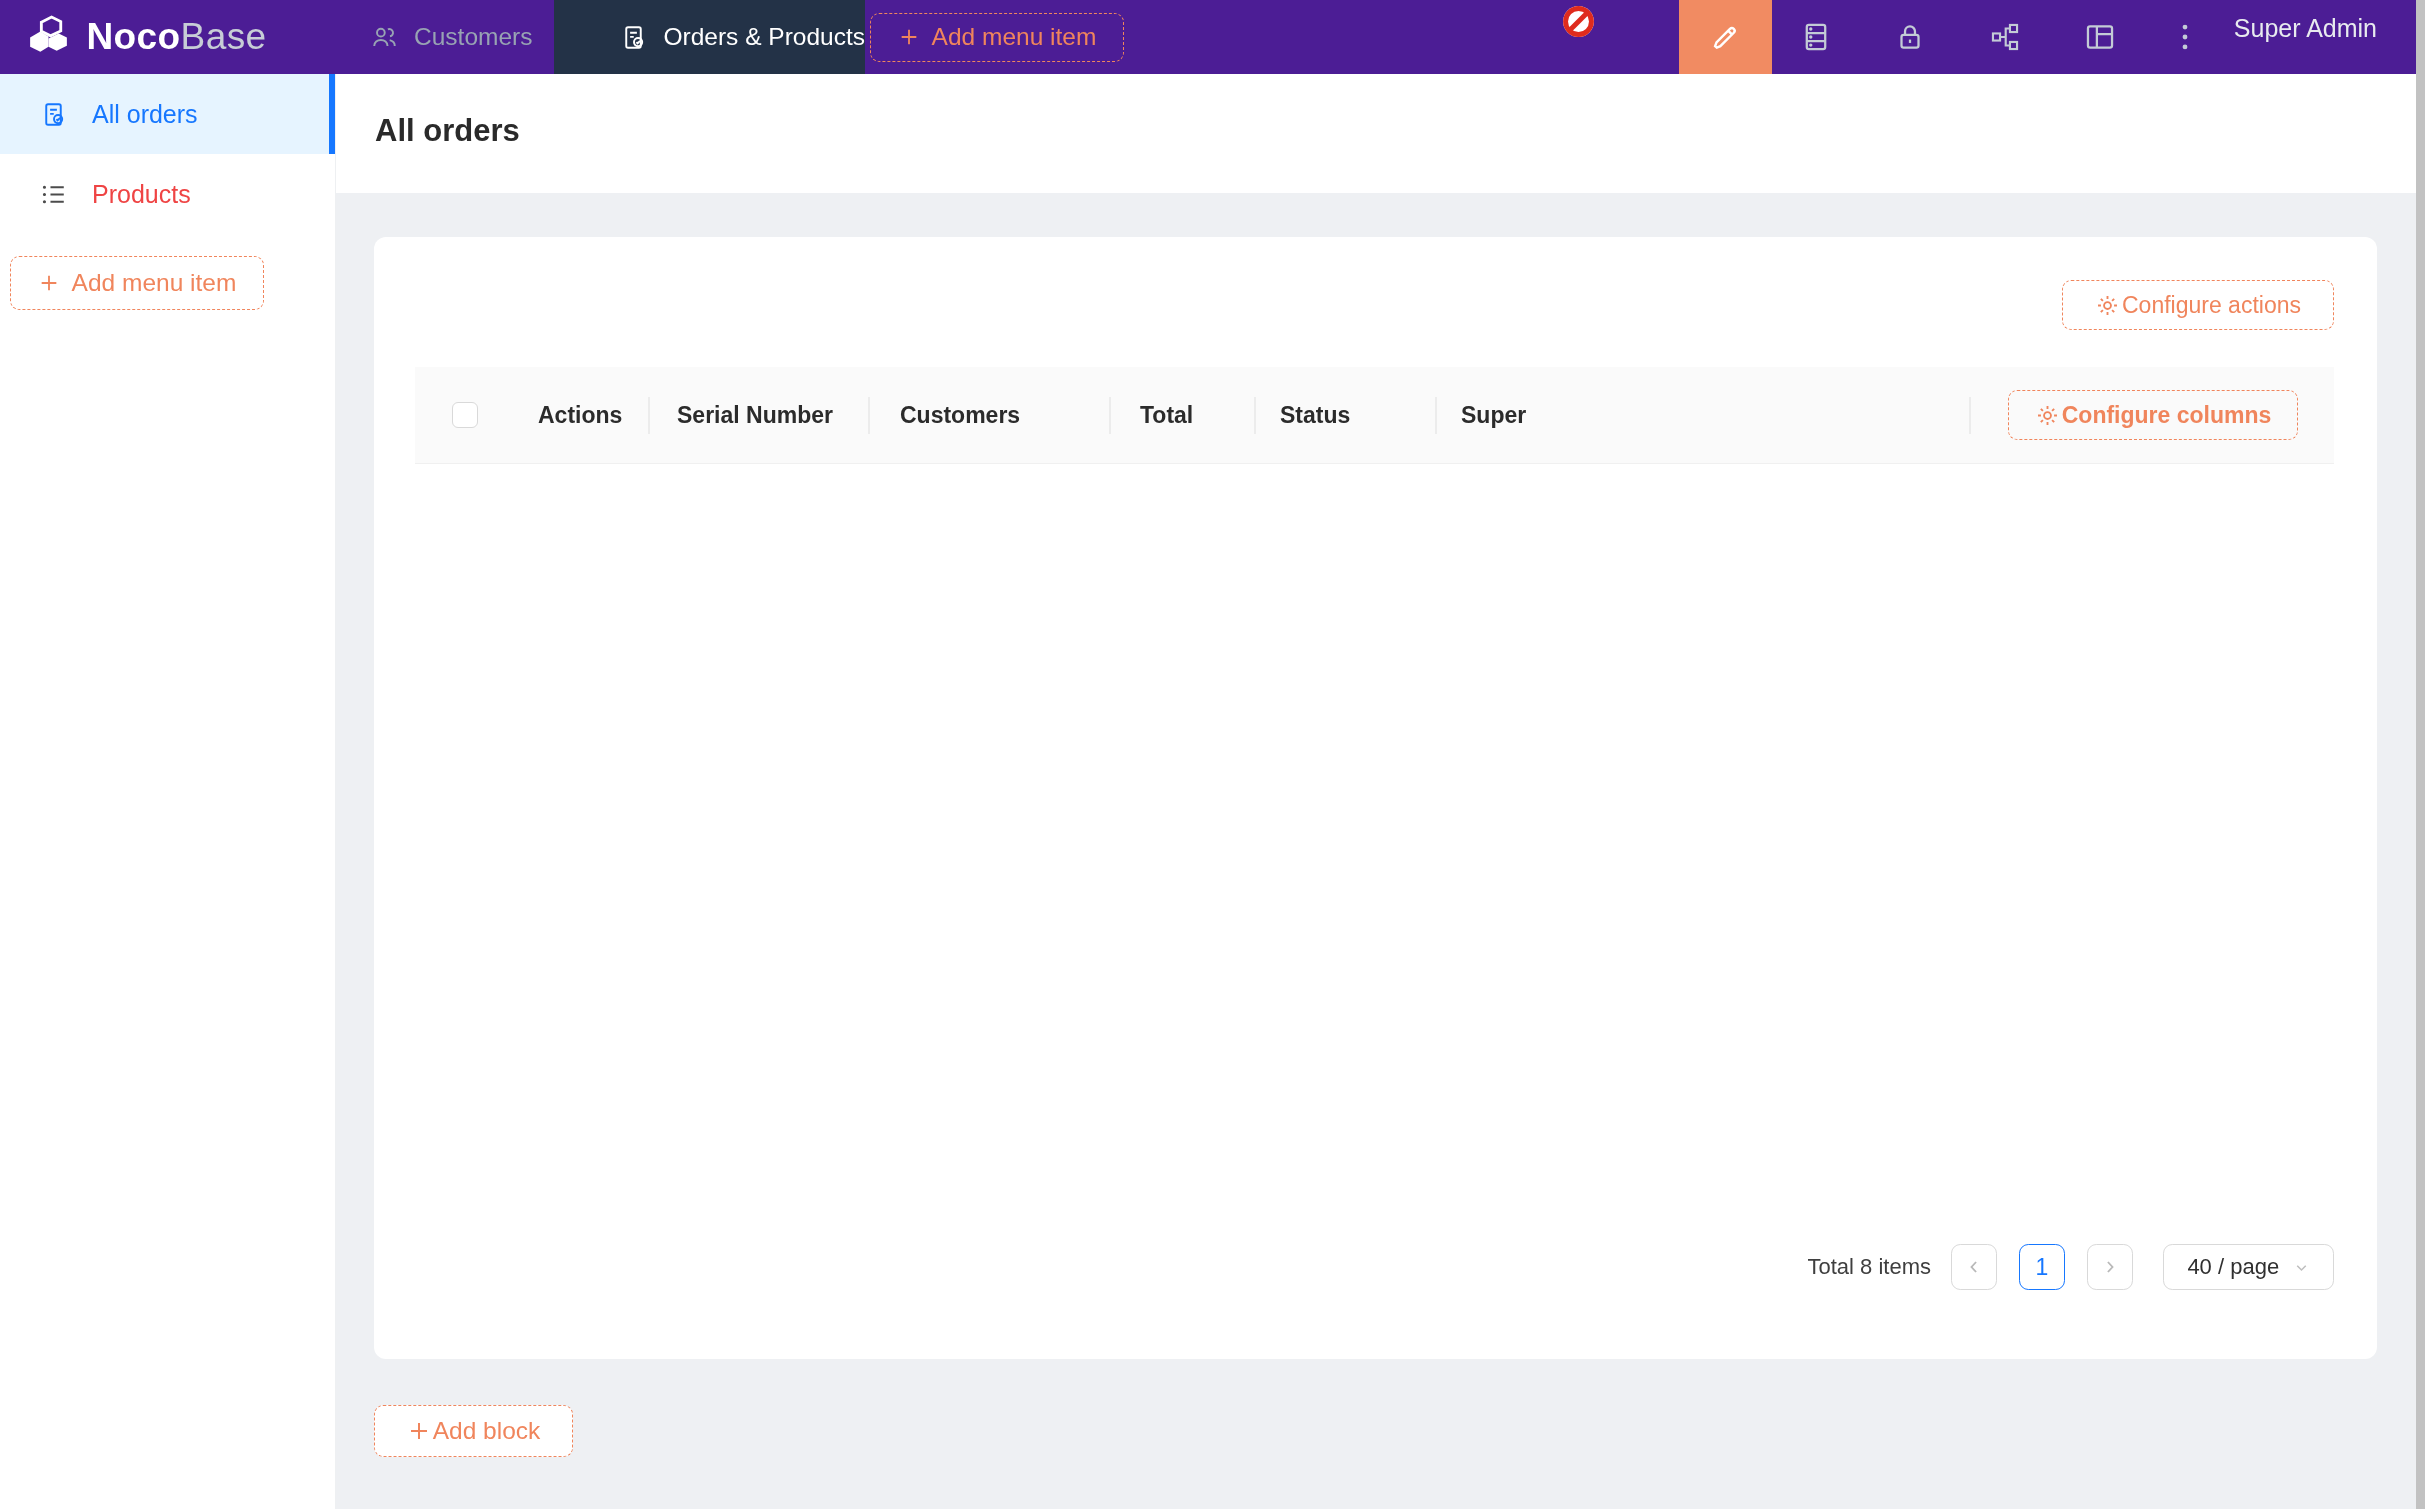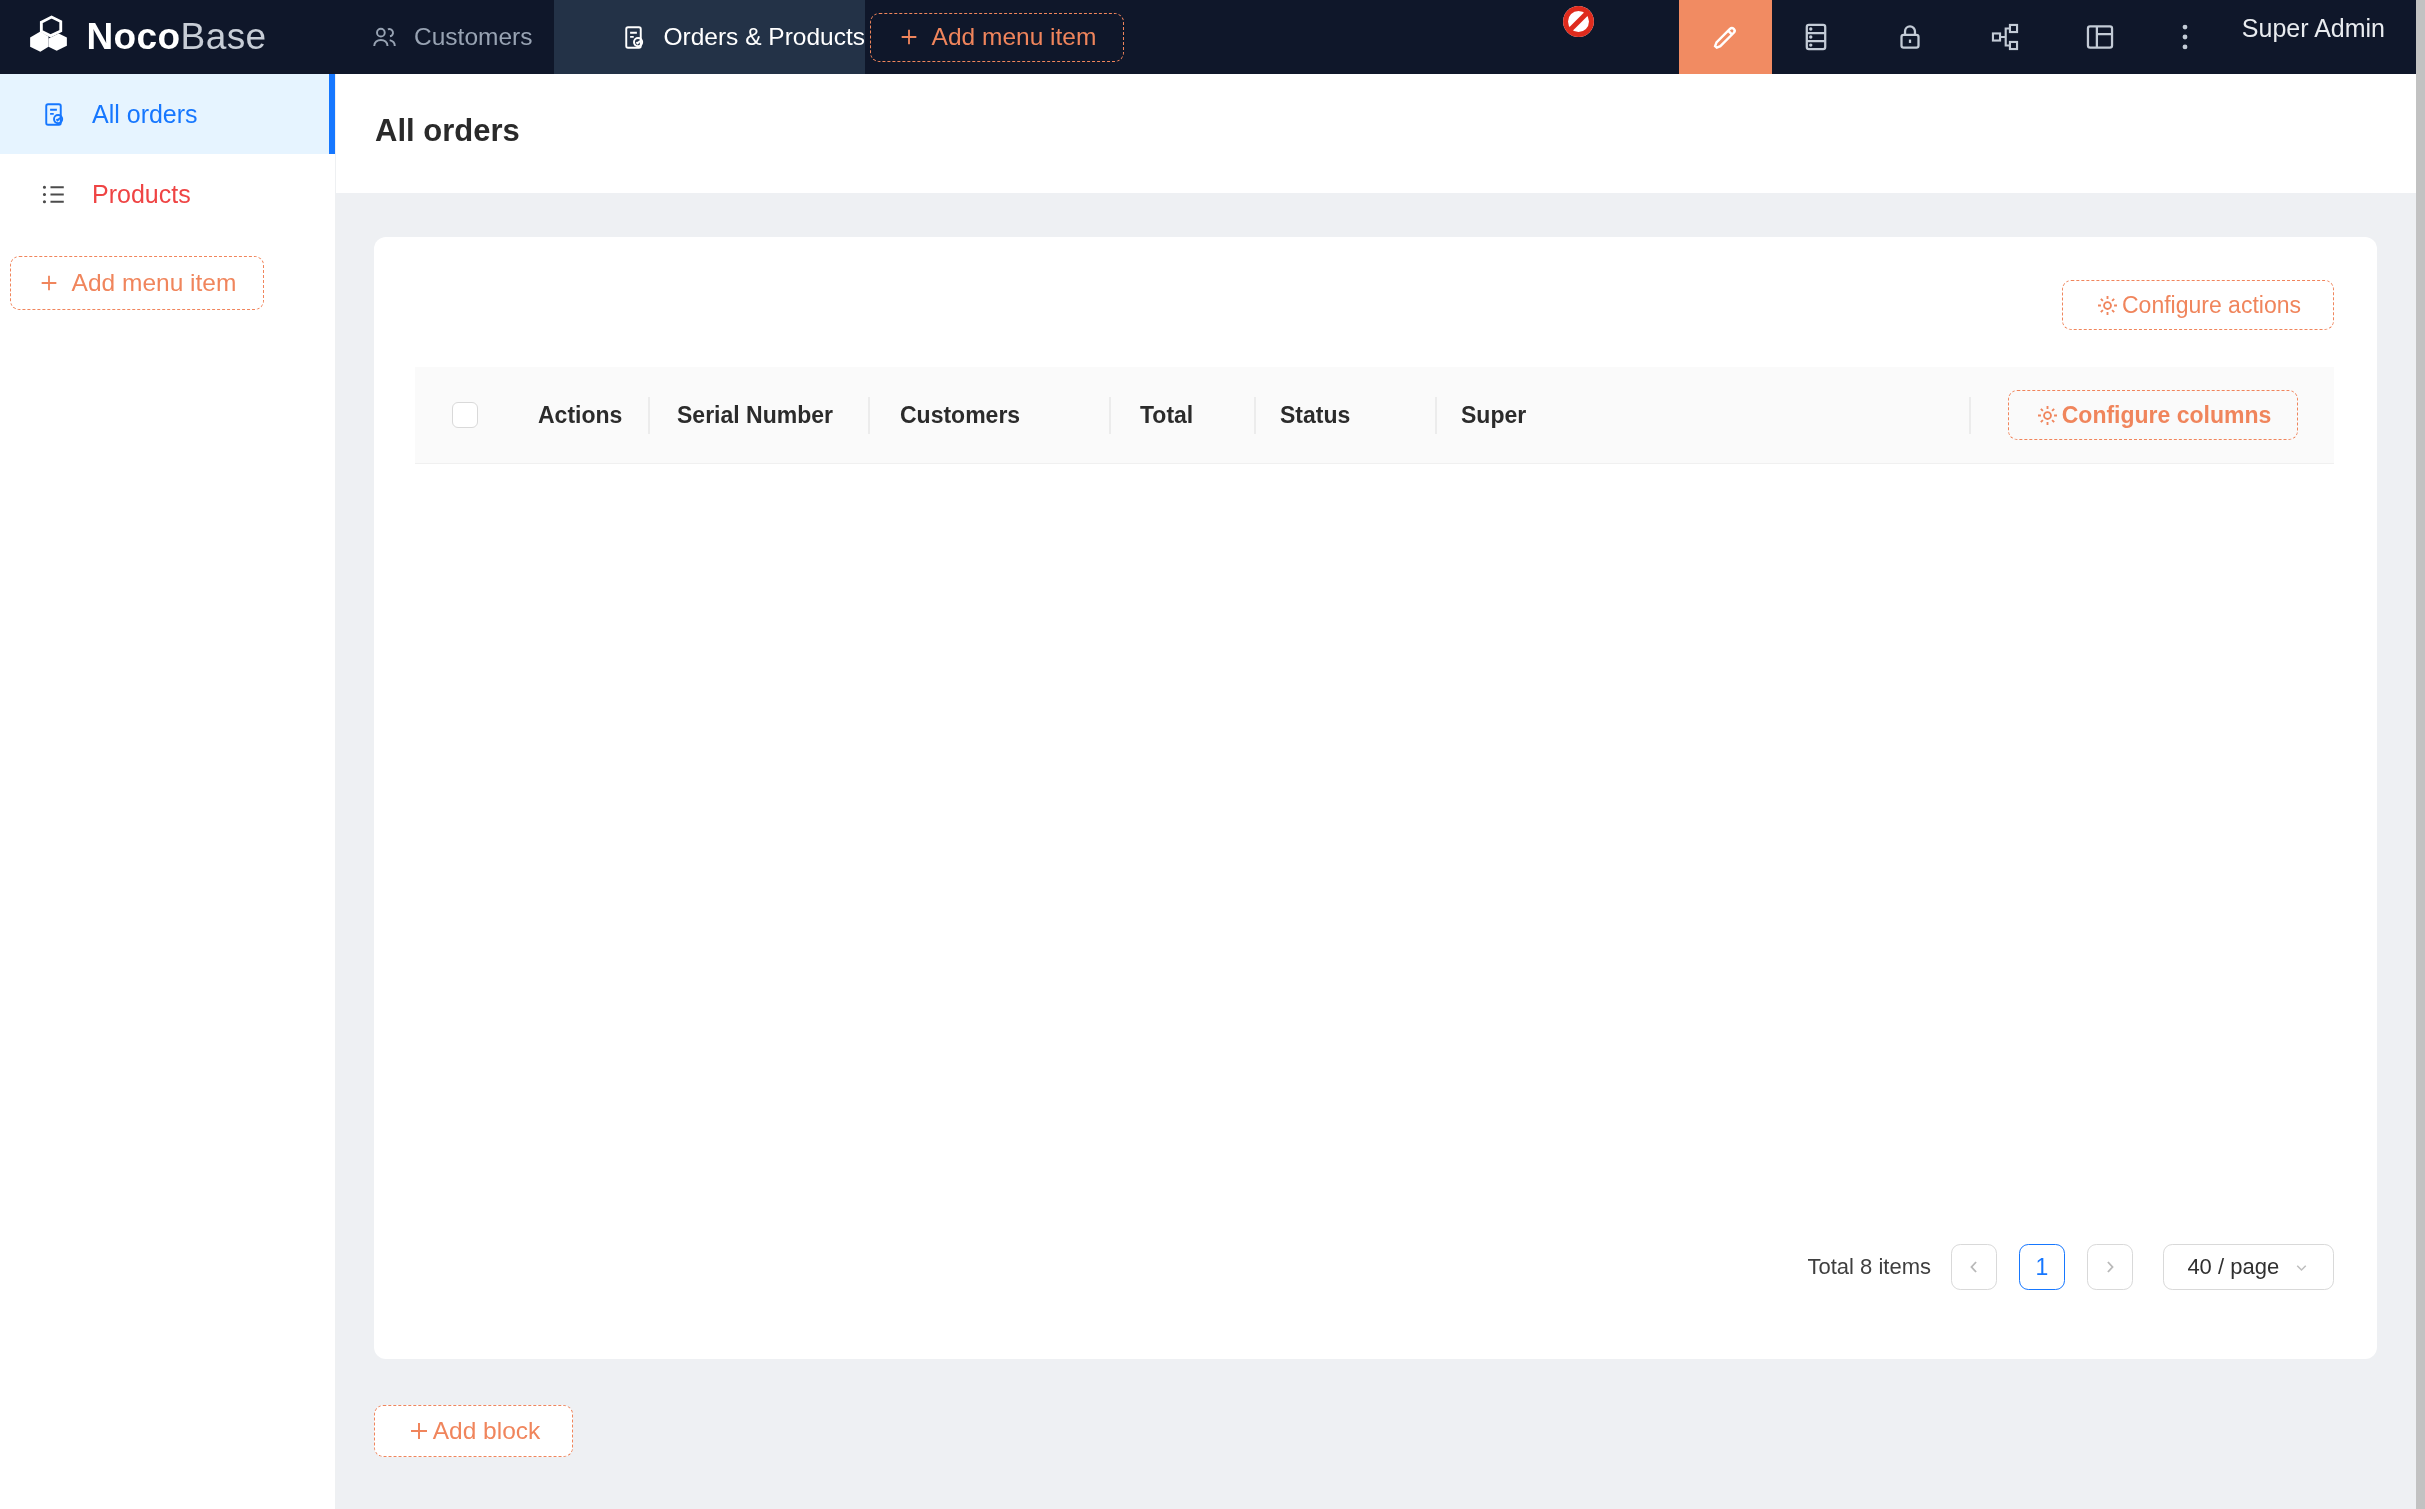--- a/index.html
+++ b/index.html
@@ -1,35 +1,35 @@
 <!DOCTYPE html>
 <html style="font-size:13.5px"><head>
 <meta charset="utf-8">
 <style>
   * { margin:0; padding:0; box-sizing:border-box; }
   html,body { width:2426px; height:1509px; }
   body { font-family:"Liberation Sans", sans-serif; background:#eef0f3; position:relative; overflow:hidden; color:#262626; }
   svg { display:block; }
 
   
-  .topbar { position:absolute; left:0; top:0; width:2426px; height:74px; background:#0f172a; }
+  .topbar { position:absolute; left:0; top:0; width:2426px; height:74px; background:#4c1d95; }
   .brand { position:absolute; left:24px; top:0; height:74px; display:flex; align-items:center; gap:13.5px; }
   .brand-name { font-size:37px; letter-spacing:0.4px; }
   .brand-name .b1 { color:#ffffff; font-weight:700; }
   .brand-name .b2 { color:#c7cdd6; font-weight:400; }
   .nav-tab { position:absolute; top:0; height:74px; display:flex; align-items:center; gap:15px; font-size:24.5px; color:#98a3b3; padding:0 29px; cursor:pointer; }
   .nav-tab.active { background:#233247; color:#ffffff; }
   .nav-tab .ticon { width:29px; height:29px; }
   .hdr-add-btn { position:absolute; left:870px; top:12.7px; width:254px; height:49px; border:1.7px dashed #f0855c; border-radius:9.3px; color:#f0855c; display:flex; align-items:center; justify-content:center; gap:12px; font-size:24.5px; cursor:pointer; background:transparent; }
   .cursor-noentry { position:absolute; left:1560px; top:3.4px; width:37px; height:37px; }
   .tool-sq { position:absolute; top:0; height:74px; display:flex; align-items:center; justify-content:center; cursor:pointer; }
   .tool-sq.orange { background:#f18b62; }
   .tool-ic { width:34px; height:34px; color:#c3cbd6; }
   .tool-sq.orange .tool-ic { color:#ffffff; }
-  .user-label { position:absolute; right:41px; top:0; height:56px; display:flex; align-items:center; font-size:25px; color:#e8ebef; cursor:pointer; }
+  .user-label { position:absolute; right:49px; top:0; height:56px; display:flex; align-items:center; font-size:25px; color:#e8ebef; cursor:pointer; }
 
   
   .sidebar { position:absolute; left:0; top:74px; width:336px; height:1435px; background:#ffffff; border-right:0.8px solid #eef0f2; }
   .side-item { position:relative; height:80px; display:flex; align-items:center; gap:24px; padding-left:39px; font-size:25px; color:#ef4444; cursor:pointer; }
   .side-item .sicon { width:29px; height:29px; color:#4c4c4c; }
   .side-item.selected { background:#e6f4ff; color:#1677ff; }
   .side-item.selected .sicon { color:#1677ff; }
   .side-item.selected .sel-bar { position:absolute; right:0; top:0; width:6px; height:100%; background:#1677ff; }
   .side-add-btn { position:absolute; left:10px; top:182px; width:254px; height:54px; border:1.7px dashed #f0855c; border-radius:9.3px; color:#f0855c; display:flex; align-items:center; justify-content:center; gap:12px; font-size:24.5px; cursor:pointer; background:#fff; }
 

